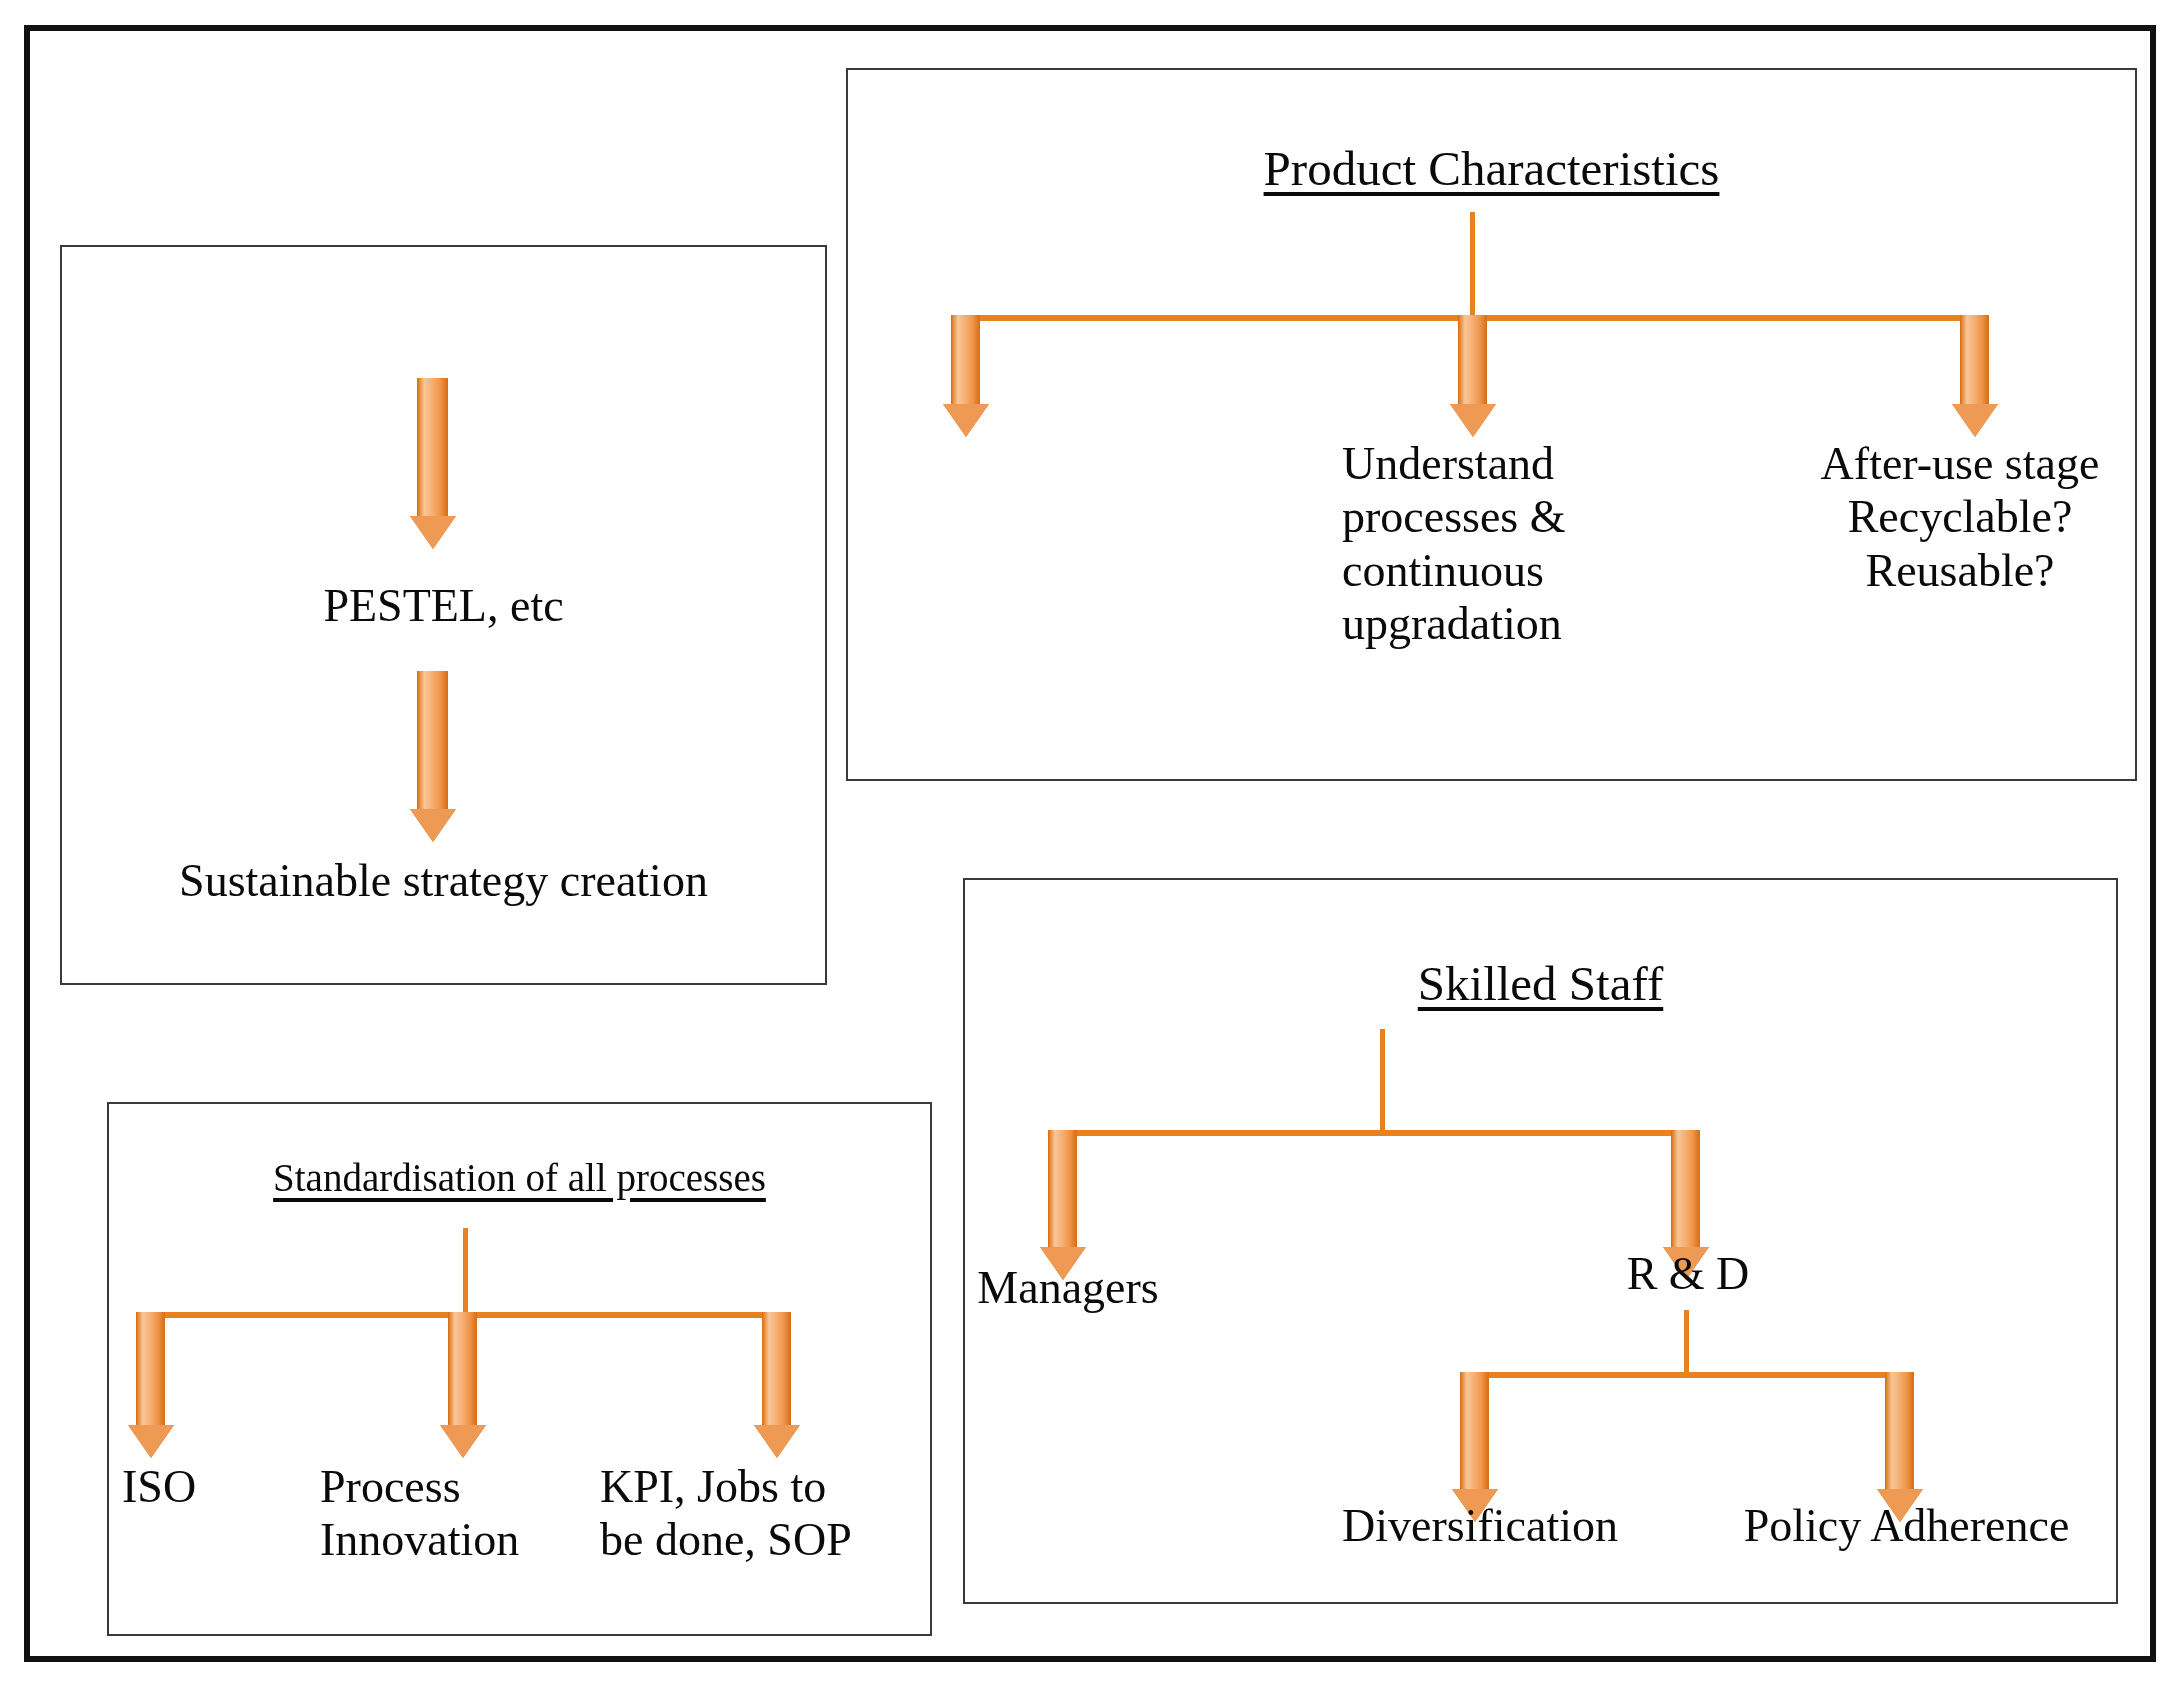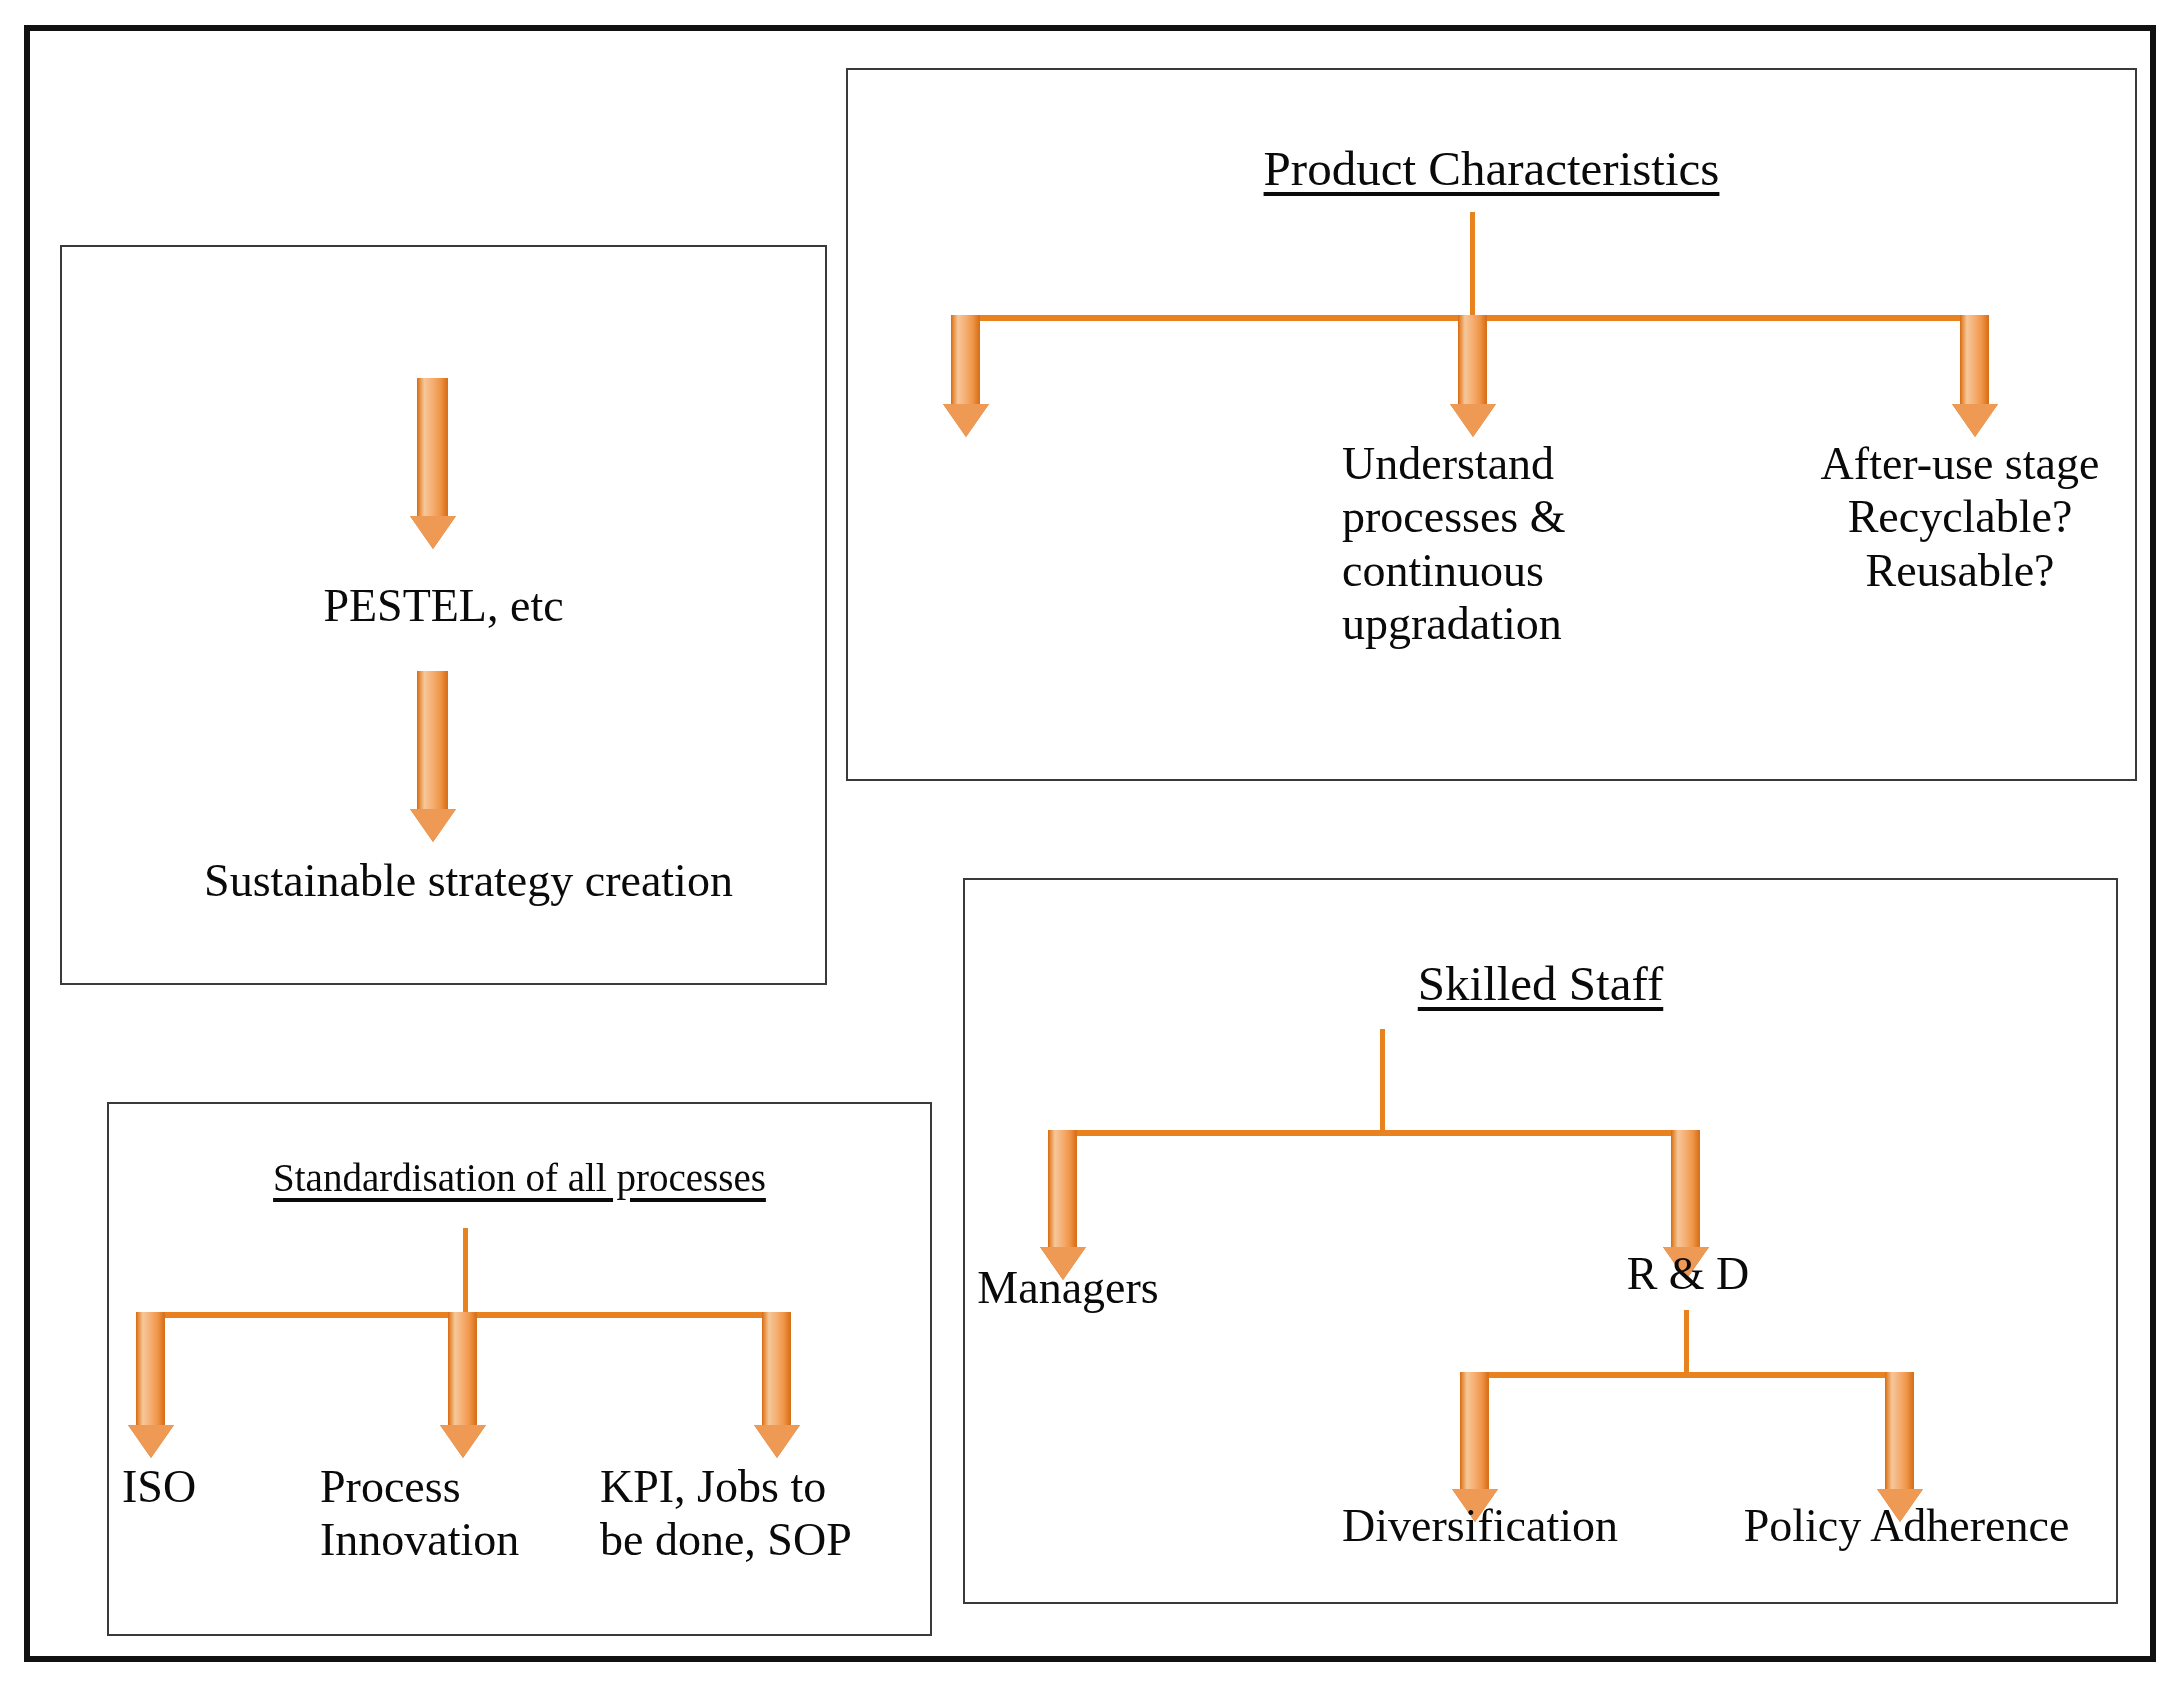--- a/index.html
+++ b/index.html
@@ -110,21 +110,21 @@
     <div class="head" style="top:138px;"></div>
   </div>
 
   <div class="node leaf" style="left:60px; top:571px; width:767px;margin-top:8px;">PESTEL, etc</div>
 
   <div class="arrow" style="left:417px; top:671px; width:31px; height:171px;">
     <div class="shaft" style="height:138px;"></div>
     <div class="head" style="top:138px;"></div>
   </div>
 
-  <div class="node leaf" style="left:60px; top:854px; width:767px;padding-left:25px;">Sustainable strategy creation</div>
+  <div class="node leaf" style="left:60px; top:854px; width:767px;">Sustainable strategy creation</div>
 
   <div class="panel" id="panel-product"></div>
 
   <div class="node heading" style="left:846px; top:141px; width:1291px;">Product Characteristics</div>
 
   <div class="vline" style="left:1470px; top:212px; width:4.9px; height:107px;"></div>
 
   <div class="hline" style="left:966px; top:315px; width:1009px; height:5.8px;"></div>
 
   <div class="arrow" style="left:951px; top:315px; width:29px; height:121px;">

